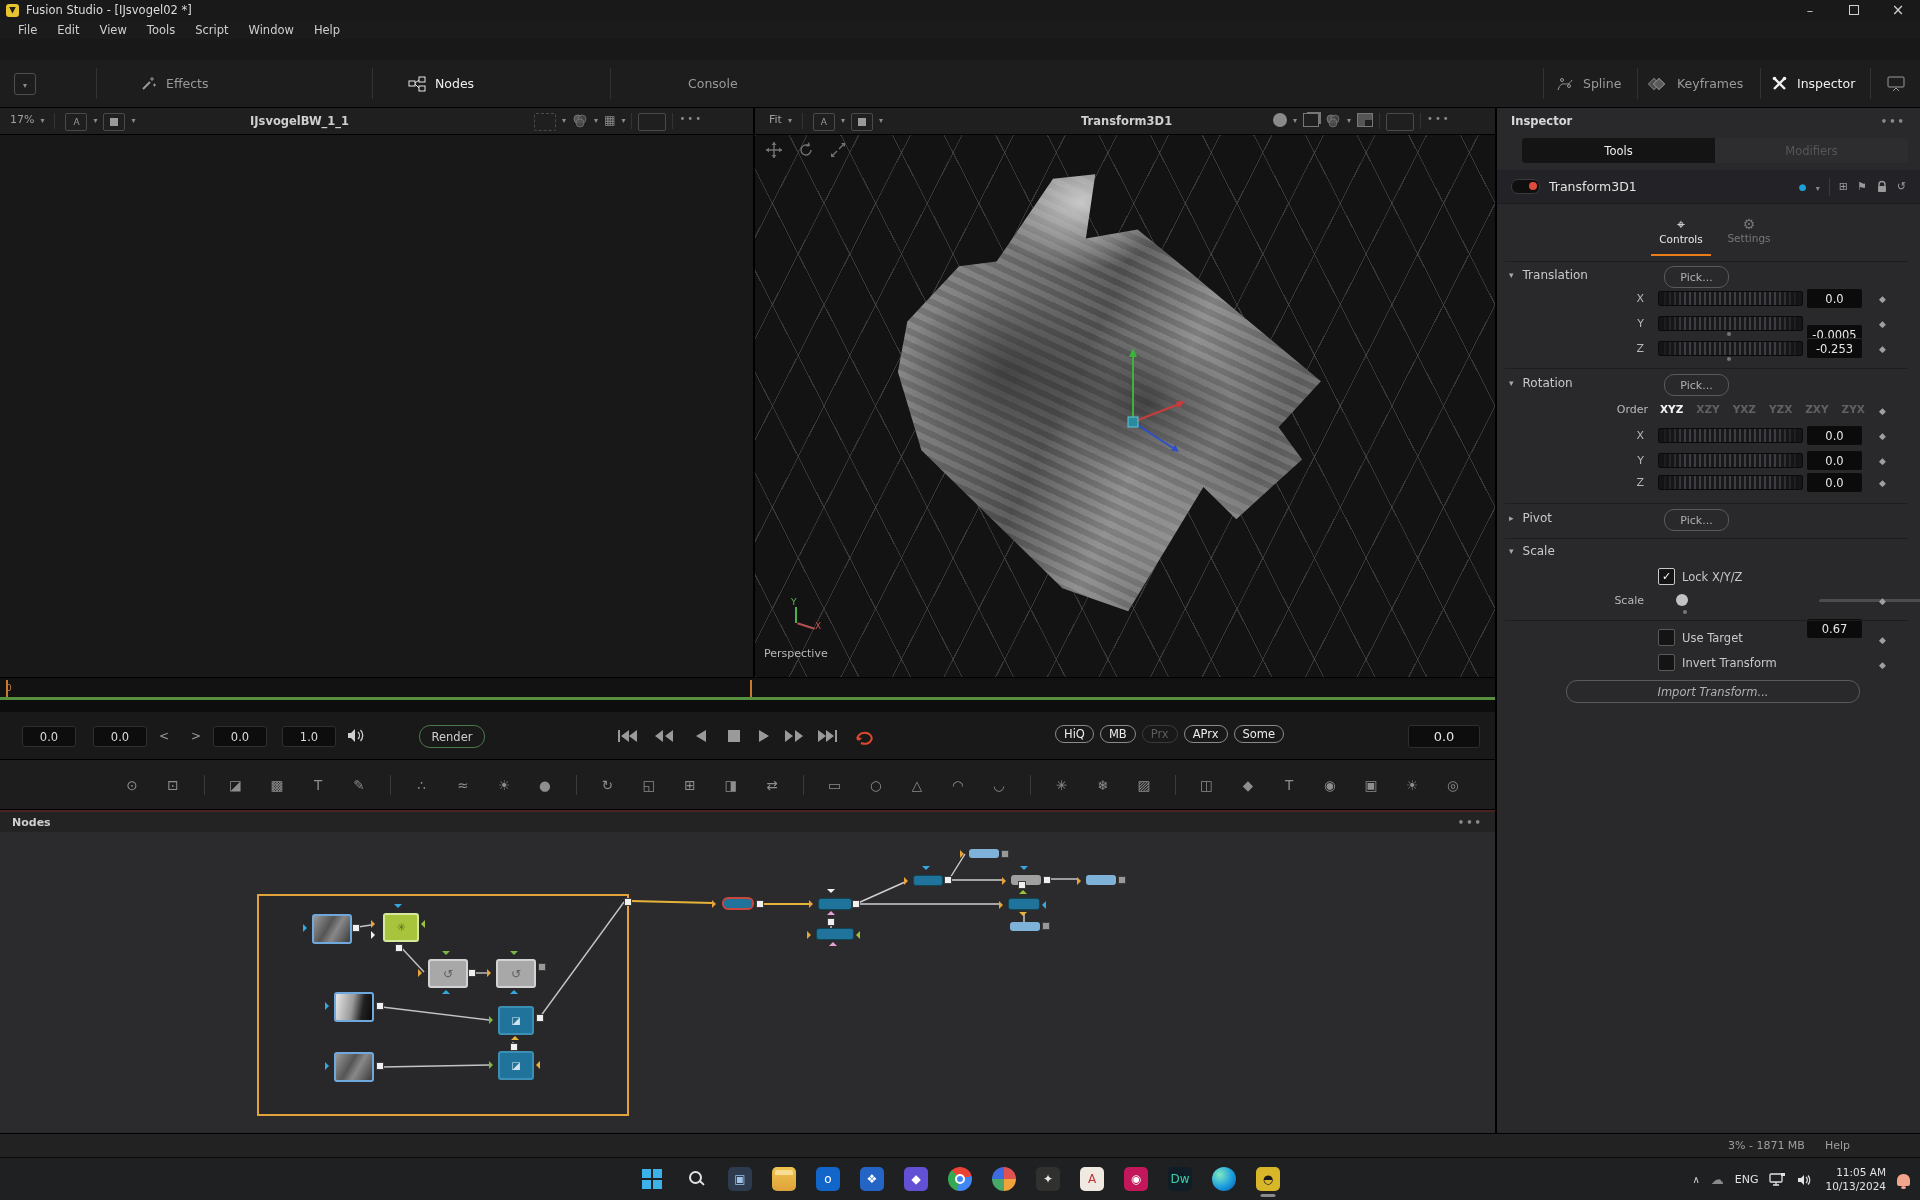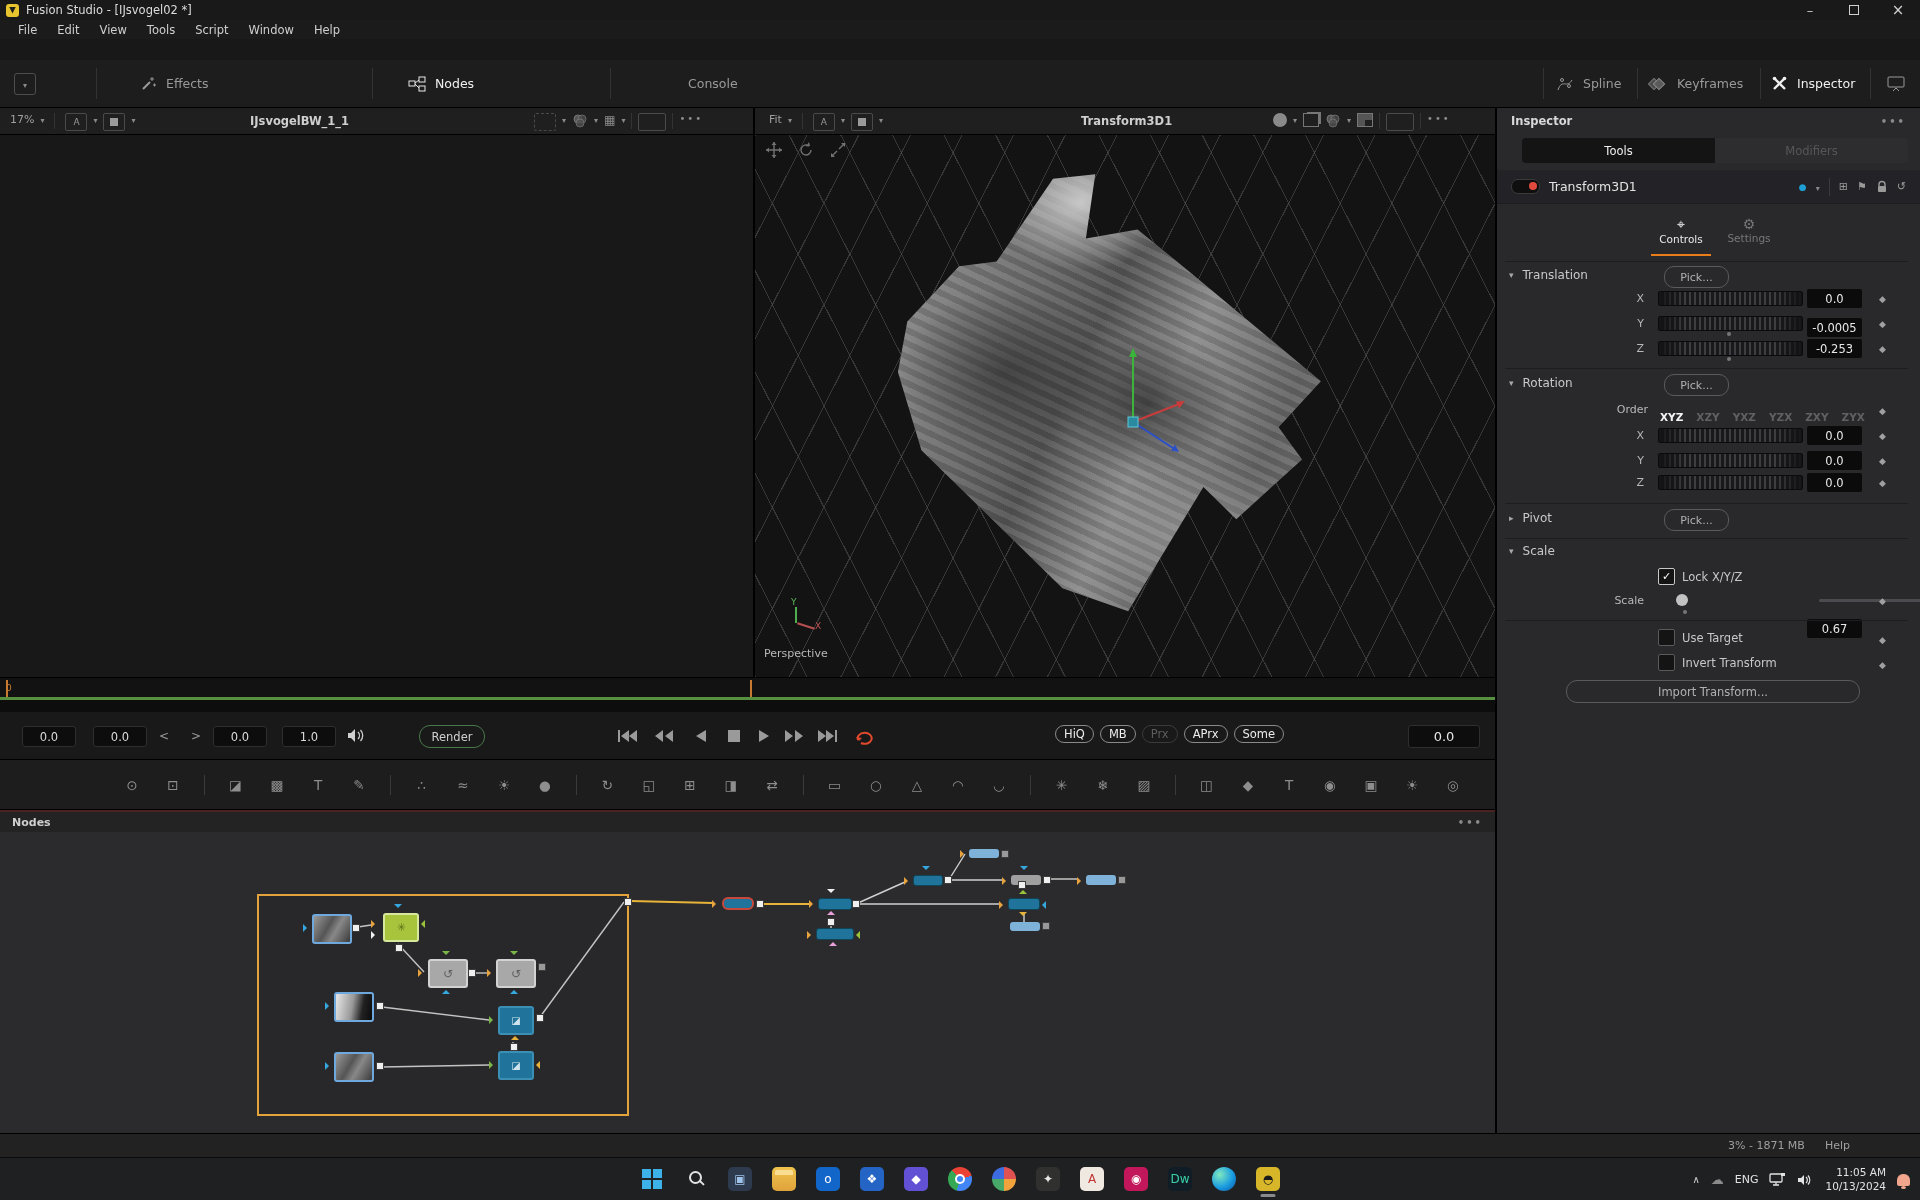--- a/index.html
+++ b/index.html
@@ -605,38 +605,38 @@
     <div data-name="translation-x-row">
       <span class="plabel" style="left:100px;top:184px;" data-name="x-label">X</span>
       <div class="wheel" style="top:183px;" data-name="translation-x-wheel"></div>
       <div class="vbox" style="top:180px;" data-name="translation-x-value">0.0</div>
       <span class="kf" style="top:183px;" data-name="translation-x-keyframe-icon"></span>
     </div>
     <div data-name="translation-y-row">
       <span class="plabel" style="left:100px;top:209px;" data-name="y-label">Y</span>
       <div class="wheel" style="top:208px;" data-name="translation-y-wheel"></div>
       <span class="wdot" style="left:230px;top:224px;"></span>
-      <div class="vbox" style="top:209px;" data-name="translation-y-value">-0.0005</div>
+      <div class="vbox" style="top:216px;" data-name="translation-y-value">-0.0005</div>
       <span class="kf" style="top:208px;" data-name="translation-y-keyframe-icon"></span>
     </div>
     <div data-name="translation-z-row">
       <span class="plabel" style="left:100px;top:234px;" data-name="z-label">Z</span>
       <div class="wheel" style="top:233px;" data-name="translation-z-wheel"></div>
       <span class="wdot" style="left:230px;top:249px;"></span>
       <div class="vbox" style="top:230px;" data-name="translation-z-value">-0.253</div>
       <span class="kf" style="top:233px;" data-name="translation-z-keyframe-icon"></span>
     </div>
     <div class="hline" style="top:260px;"></div>
 
     <div class="sec sec-open" style="top:268px;" data-name="section-rotation">
         <span data-name="rotation-label">Rotation</span>
       </div>
     <div class="pick" style="top:266px;" data-name="rotation-pick-button">Pick...</div>
     <span class="plabel" style="left:104px;top:295px;" data-name="order-label">Order</span>
-    <div class="orderwrap" style="top:303px;" data-name="rotation-order-options">
+    <div class="orderwrap" style="top:295px;" data-name="rotation-order-options">
         <span class="active" data-name="order-xyz">XYZ</span>
         <span data-name="order-xzy">XZY</span>
         <span data-name="order-yxz">YXZ</span>
         <span data-name="order-yzx">YZX</span>
         <span data-name="order-zxy">ZXY</span>
         <span data-name="order-zyx">ZYX</span>
       </div>
     <span class="kf" style="top:295px;" data-name="order-keyframe-icon"></span>
     <div data-name="rotation-x-row">
       <span class="plabel" style="left:100px;top:321px;" data-name="x-label">X</span>
@@ -680,21 +680,21 @@
       <span class="kf" style="top:485px;" data-name="scale-keyframe-icon"></span>
     </div>
     <div class="hline" style="top:512px;"></div>
 
     <div class="cb" style="top:521px;" data-name="use-target-checkbox"></div>
     <span class="cblabel" style="top:523px;" data-name="use-target-label">Use Target</span>
     <span class="kf" style="top:524px;" data-name="use-target-keyframe-icon"></span>
     <div class="cb" style="top:546px;" data-name="invert-transform-checkbox"></div>
     <span class="cblabel" style="top:548px;" data-name="invert-transform-label">Invert Transform</span>
     <span class="kf" style="top:549px;" data-name="invert-transform-keyframe-icon"></span>
-    <div class="importbtn" style="top:572px;" data-name="import-transform-button">Import Transform...</div>
+    <div class="importbtn" style="top:572px;font-style:italic;" data-name="import-transform-button">Import Transform...</div>
   </div>
 
   <div class="abs statusbar" data-name="status-bar">
     <span data-name="memory-usage">3% - 1871 MB</span>
     <span data-name="status-state">Help</span>
   </div>
 
   <div class="abs taskbar" data-name="taskbar">
     <div class="tb-icons" data-name="taskbar-icons">
         <span class="win" data-name="start-button"></span>

